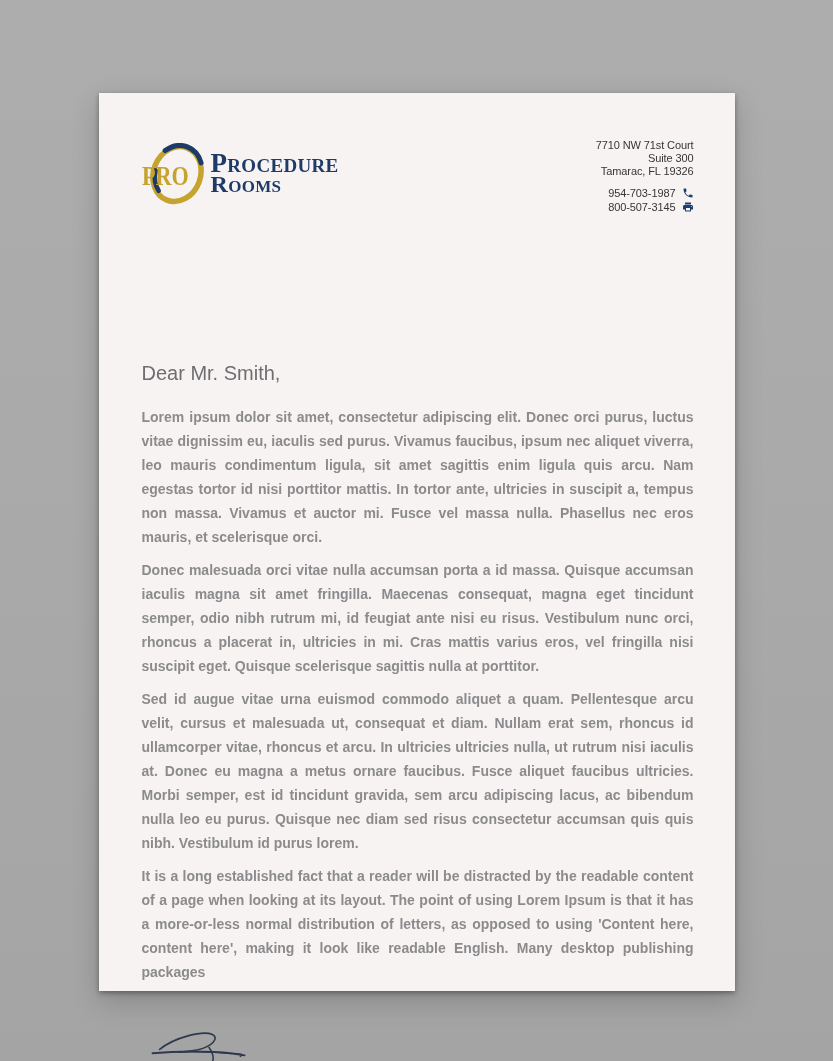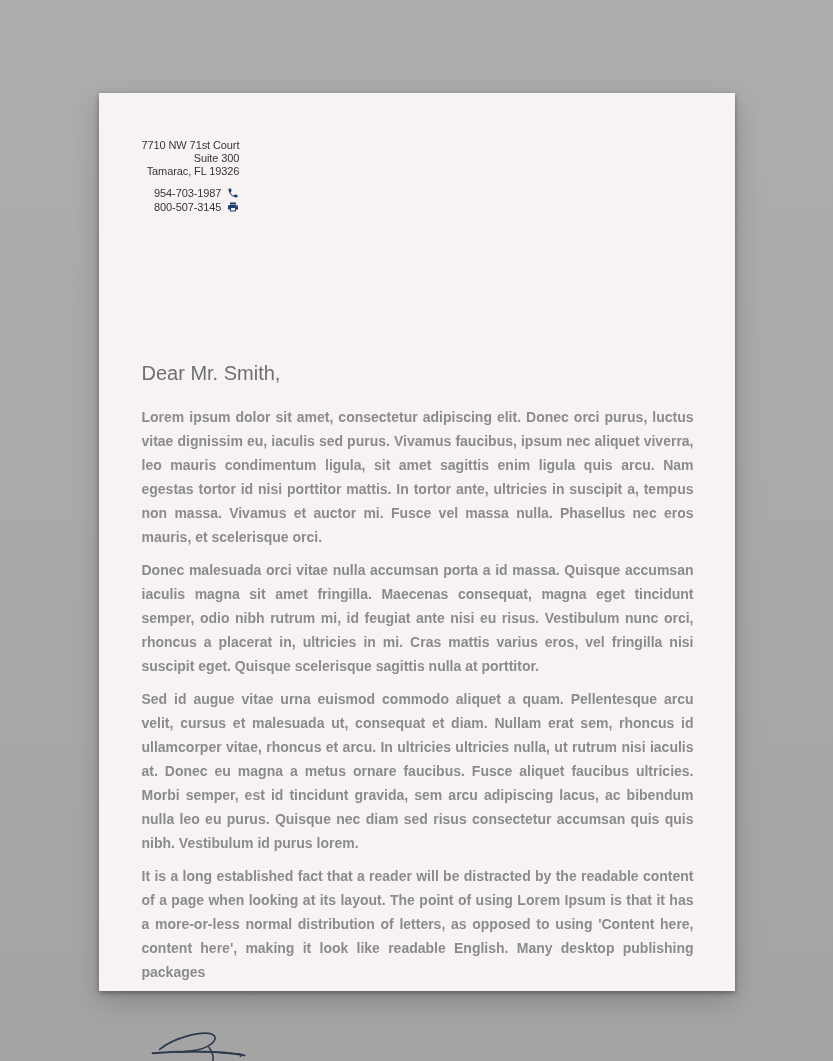--- a/index.html
+++ b/index.html
@@ -61,20 +61,36 @@
   .sig-name { margin-top: 5px; margin-left: 9px; font-size: 16px; letter-spacing: 0.6px; color: #14532d; }
   .sig-title { margin-top: 3px; margin-left: 9px; font-size: 11.5px; letter-spacing: 0.2px; color: #7c7c7e; text-align: right; }
 </style>
 </head>
 <body>
 
 <div class="page">
 
   <header class="header">
 
+    <div class="logo">
+      <div class="logo-mark">
+        <svg class="logo-ring" width="56" height="62" viewBox="0 0 56 62">
+          <g transform="rotate(21 27 31)">
+            <ellipse cx="27" cy="31" rx="23.5" ry="28" fill="none" stroke="#c6a22f" stroke-width="5.5"></ellipse>
+            <ellipse cx="27" cy="31" rx="24.5" ry="29" fill="none" stroke="#1e3a66" stroke-width="5" pathLength="100" stroke-dasharray="27 73" stroke-dashoffset="-61" stroke-linecap="round"></ellipse>
+            <ellipse cx="27" cy="31" rx="21.5" ry="26" fill="none" stroke="#1e3a66" stroke-width="4.6" pathLength="100" stroke-dasharray="14 86" stroke-dashoffset="-33" stroke-linecap="round"></ellipse>
+          </g>
+        </svg>
+        <span class="logo-acronym">PRO</span>
+      </div>
+      <div class="logo-text">
+        <span class="logo-line1">Procedure</span>
+        <span class="logo-line2">Rooms</span>
+      </div>
+    </div>
 
     <div class="contact">
       <div class="address">
         <span>7710 NW 71st Court</span>
         <span>Suite 300</span>
         <span>Tamarac, FL 19326</span>
       </div>
       <div class="phones">
         <div class="phone-row">
           <span>954-703-1987</span>

